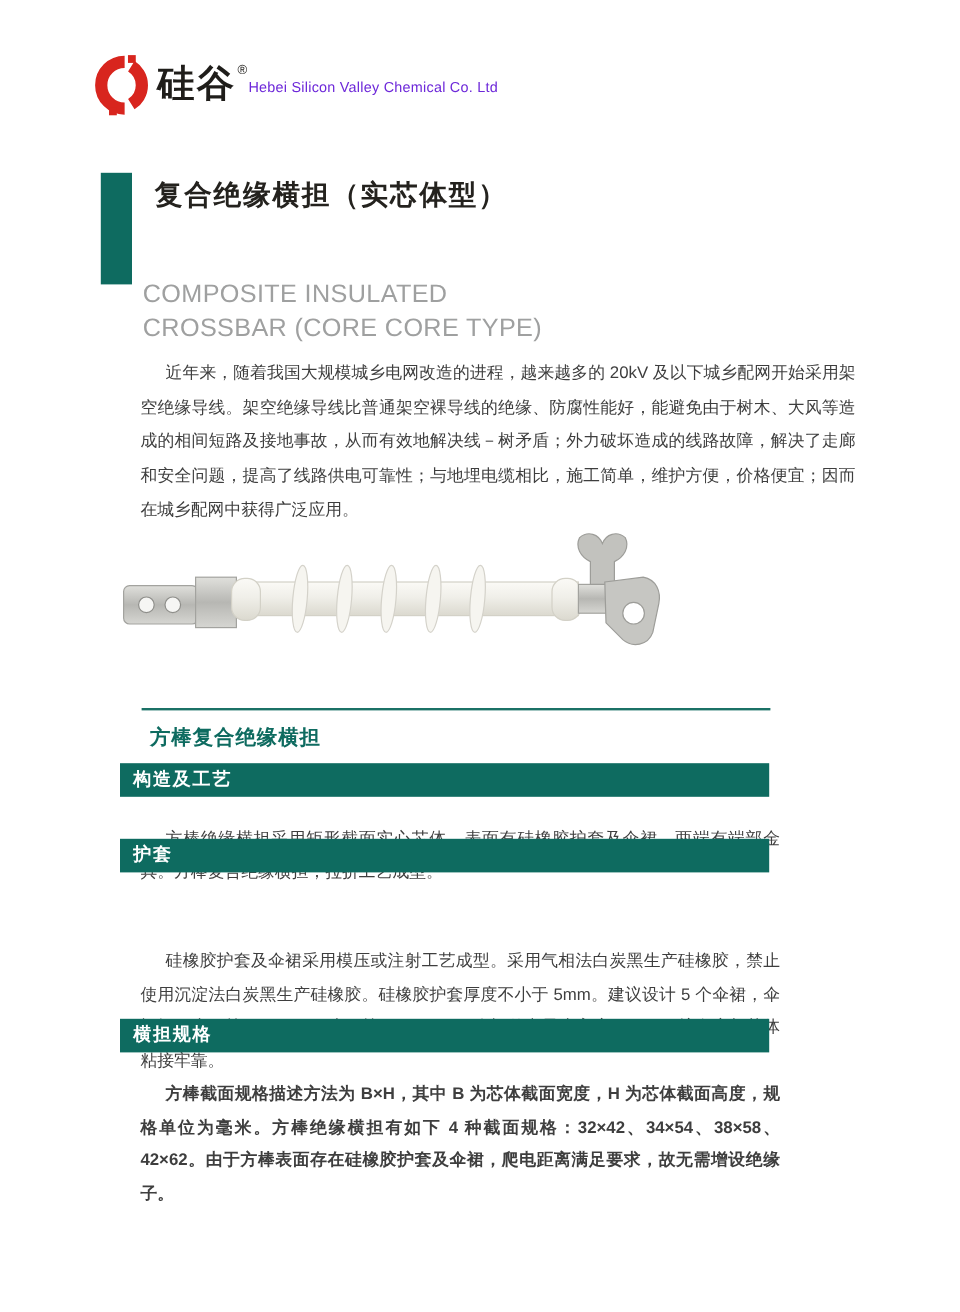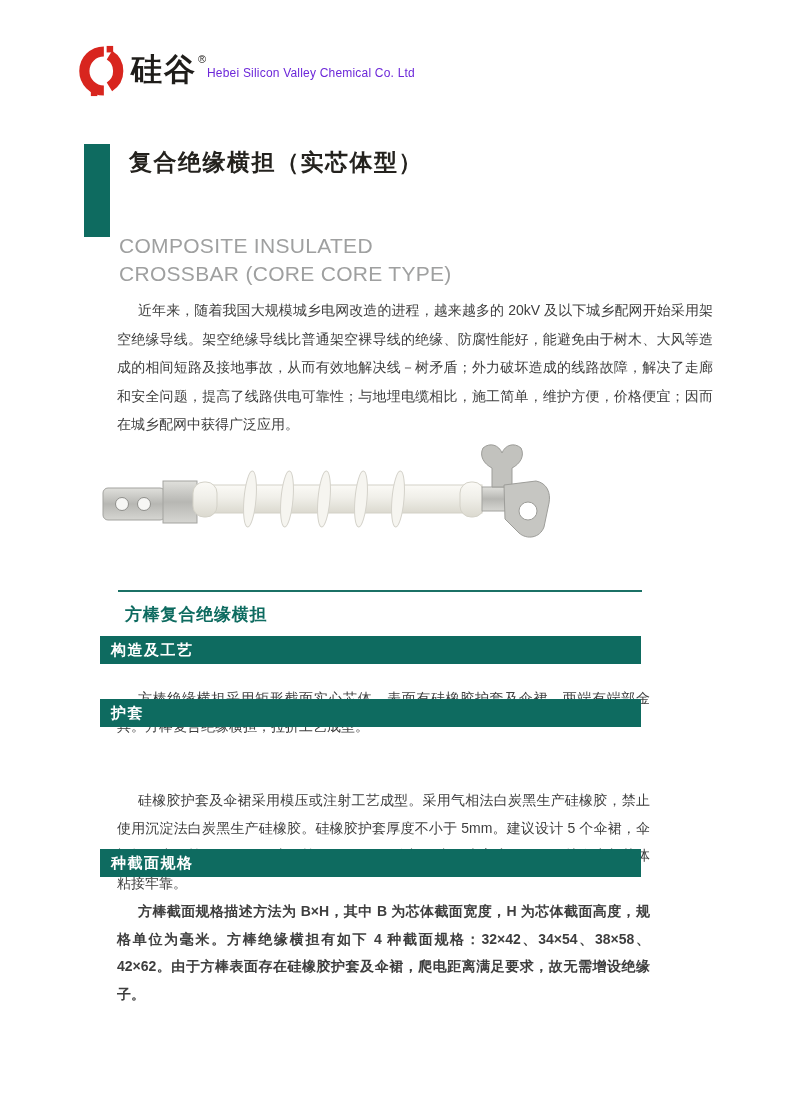--- a/index.html
+++ b/index.html
@@ -101,16 +101,16 @@
 
   <div class="divider"></div>
   <div class="section-title">方棒复合绝缘横担</div>
 
   <div class="banner banner-1">构造及工艺</div>
   <p class="para para-1">方棒绝缘横担采用矩形截面实心芯体，表面有硅橡胶护套及伞裙，两端有端部金具。方棒复合绝缘横担，拉挤工艺成型。</p>
 
   <div class="banner banner-2">护套</div>
   <p class="para para-2">硅橡胶护套及伞裙采用模压或注射工艺成型。采用气相法白炭黑生产硅橡胶，禁止使用沉淀法白炭黑生产硅橡胶。硅橡胶护套厚度不小于 5mm。建议设计 5 个伞裙，伞裙间距大于等于 70mm，小于等于 120mm，伞裙伸出最小高度 15mm。护套应与芯体粘接牢靠。</p>
 
-  <div class="banner banner-3">种截面规格</div>
+  <div class="banner banner-3">横担规格</div>
   <p class="para para-3">方棒截面规格描述方法为 B×H，其中 B 为芯体截面宽度，H 为芯体截面高度，规格单位为毫米。方棒绝缘横担有如下 4 种截面规格：32×42、34×54、38×58、42×62。由于方棒表面存在硅橡胶护套及伞裙，爬电距离满足要求，故无需增设绝缘子。</p>
 
 </div>
 
 </body></html>

